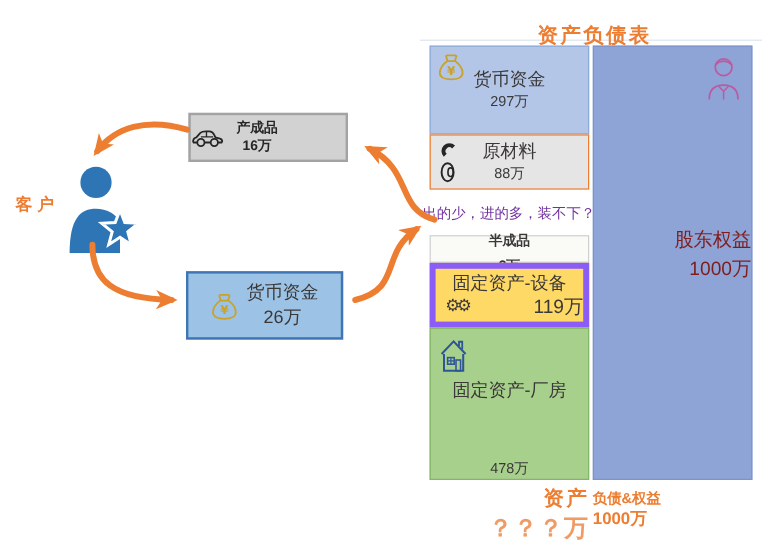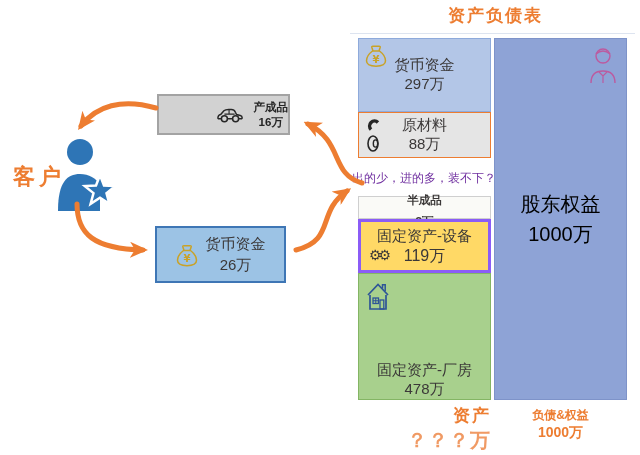--- a/index.html
+++ b/index.html
@@ -1,71 +1,71 @@
 <!DOCTYPE html>
 <html><head>
 <meta charset="utf-8">
 <style>
   * { margin:0; padding:0; box-sizing:border-box; }
   body { font-family:"Liberation Sans","DejaVu Sans",sans-serif; background:#fff; }
   .canvas { position:relative; width:640px; height:455px; background:#fff; overflow:hidden; }
 
-  .title { position:absolute; left:448px; top:4px; font-size:17px; font-weight:bold;
+  .title { position:absolute; left:448px; top:18px; font-size:17px; font-weight:bold;
            color:#ED7D31; letter-spacing:2px; z-index:2; }
   .topline { position:absolute; left:350px; top:33px; width:285px; height:1px; background:#dde4f0; }
 
   
   .acol { position:absolute; left:358px; top:38px; width:133px; z-index:2; }
   .blk { position:relative; width:133px; color:#3B3838; text-align:center;
          display:flex; flex-direction:column; justify-content:center; }
   .blk .nm { font-size:15px; }
-  .blk .vl { font-size:15px; }
+  .blk .vl { font-size:12px; }
   .b-cash   { height:74px; background:#B3C6E7; border:1px solid #8EAADB; }
   .b-raw    { height:46px; background:#e5e5e5; border:1px solid #E0read; border:1px solid #ED7D31; }
   .gap      { height:38px; background:transparent; }
   .b-semi   { height:23px; background:#FAFAF7; border:1px solid #CFCFCF;
               flex-direction:column; align-items:center; justify-content:center; gap:6px; }
   .b-semi .nm, .b-semi .vl { font-size:11.5px; font-weight:bold; }
-  .b-equip  { height:54px; background:#FFD966; border:3px solid #8b5cf6; }
-  .b-plant  { height:127px; background:#A8D08D; border:1px solid #84B564; justify-content:flex-end; padding-top:17px; }
+  .b-equip  { height:54px; background:#FFD966; border:5px solid #8b5cf6; }
+  .b-plant  { height:127px; background:#A8D08D; border:1px solid #84B564; justify-content:space-between; padding-top:42px; }
 
   .icon-abs { position:absolute; }
   .gearline { position:relative; height:20px; }
   .gears { position:absolute; left:8px; top:1px; font-size:14px; color:#3B3838;
            letter-spacing:-3px; font-family:"DejaVu Sans",sans-serif; }
-  .gearline .vl { position:absolute; left:0; right:0; text-align:center; font-size:16px; }
+  .gearline .vl { position:absolute; left:0; right:0; text-align:right; font-size:16px; }
 
   
   .ecol { position:absolute; left:494px; top:38px; width:133px; height:362px;
           background:#8EA3D6; border:1px solid #7E93C9; z-index:2; }
-  .ecol .etxt { position:absolute; top:150px; left:0; right:0; text-align:center;
-                color:#000000; font-size:20px; line-height:1.5; }
+  .ecol .etxt { position:absolute; top:150px; left:0; right:0; text-align:right;
+                color:#7f1d1d; font-size:16px; line-height:1.5; }
 
   
   .note { position:absolute; left:352px; top:170px; font-size:12px; font-weight:400;
           color:#7030A0; white-space:nowrap; z-index:1; }
 
   
   .foot-a { position:absolute; left:358px; top:404px; width:133px; text-align:right;
             color:#ED7D31; z-index:2; }
   .foot-a .l1 { font-size:17px; font-weight:bold; letter-spacing:2px; }
   .foot-a .l2 { font-size:20px; font-weight:bold; color:#F09A64; letter-spacing:1px; }
-  .foot-b { position:absolute; left:494px; top:407px; width:133px; text-align:center;
+  .foot-b { position:absolute; left:494px; top:407px; width:133px; text-align:left;
             color:#ED7D31; z-index:2; }
   .foot-b .l1 { font-size:12px; font-weight:bold; }
   .foot-b .l2 { font-size:14px; font-weight:bold; }
 
   
-  .cust-label { position:absolute; left:13px; top:162px; font-size:22px; font-weight:bold;
+  .cust-label { position:absolute; left:13px; top:162px; font-size:14px; font-weight:bold;
                 color:#ED7D31; letter-spacing:4px; z-index:2; }
   .cust-icon { position:absolute; left:50px; top:137px; z-index:2; }
 
   .gbox { position:absolute; left:157px; top:94px; width:133px; height:41px;
           background:#D2D2D2; border:2px solid #A3A3A3; z-index:2;
-          display:flex; align-items:center; justify-content:flex-end; gap:10px; }
+          display:flex; align-items:center; justify-content:flex-start; gap:10px; }
   .gbox .txt { text-align:center; color:#262626; }
   .gbox .nm, .gbox .vl { font-size:11.5px; font-weight:bold; line-height:1.3; }
 
   .cbox { position:absolute; left:155px; top:226px; width:131px; height:57px;
           background:#9CC3E5; border:2px solid #3E76B5; z-index:2;
           display:flex; align-items:center; justify-content:center; gap:8px; }
   .cbox .txt { text-align:center; color:#3B3838; }
   .cbox .nm, .cbox .vl { font-size:15px; line-height:1.35; }
 
   .arrows { position:absolute; left:0; top:0; width:640px; height:455px;

